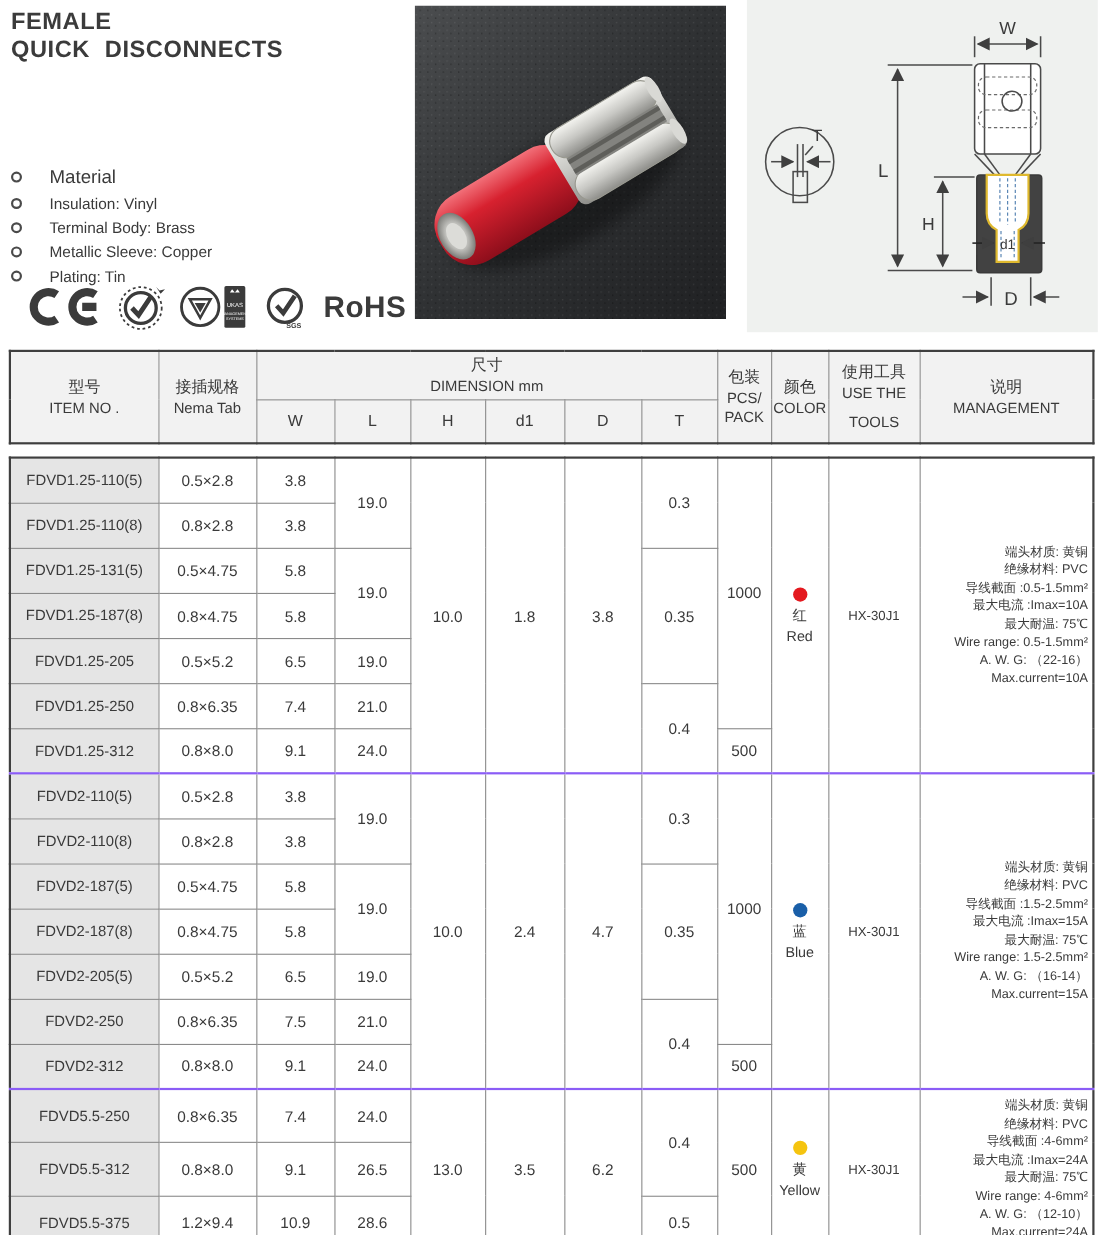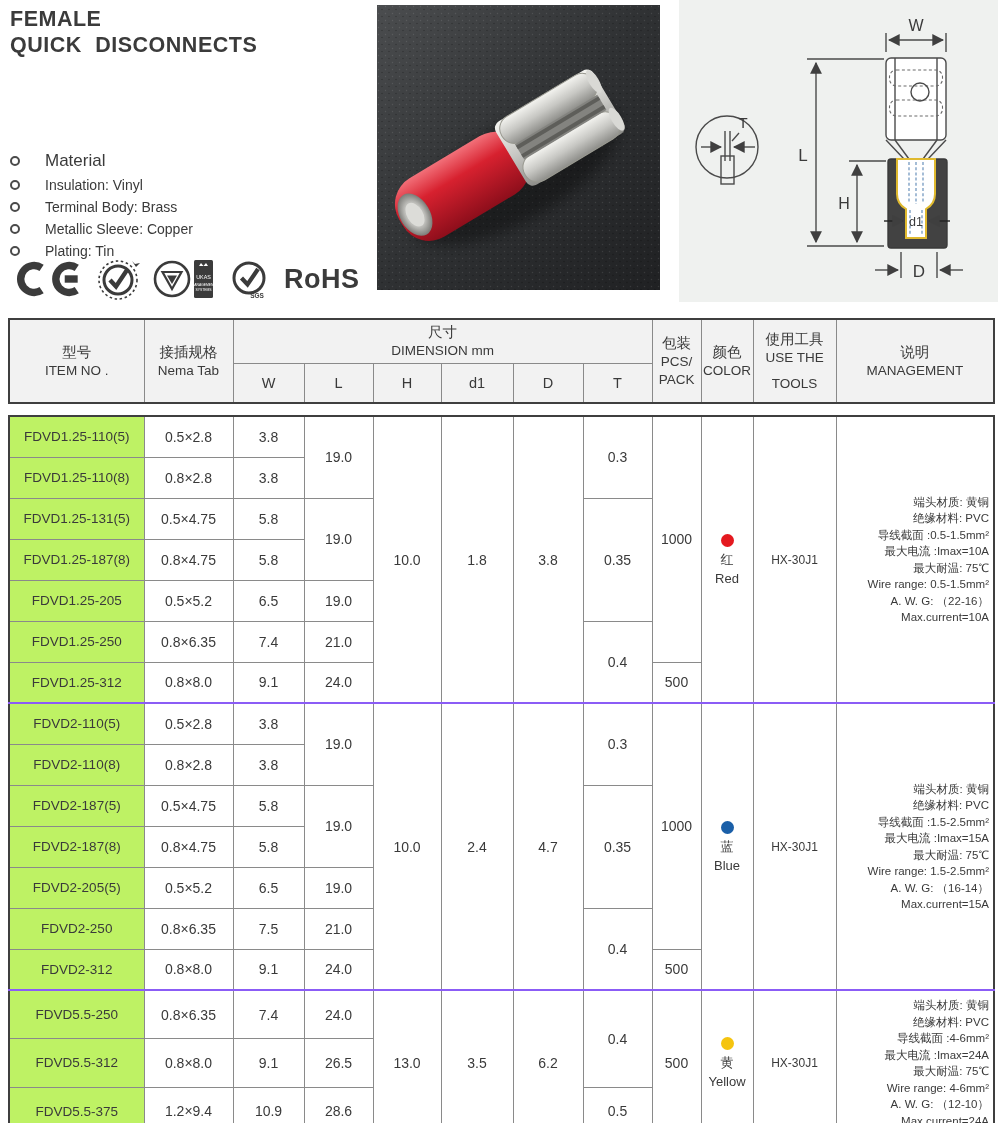--- a/index.html
+++ b/index.html
@@ -7,42 +7,42 @@
         font-family:"Liberation Sans",sans-serif;color:#3a3a3a;}
   
   .title{position:absolute;left:10px;top:6px;font-weight:bold;font-size:21.5px;
          letter-spacing:.5px;line-height:26px;color:#3b3b3b;}
   .title .l2{word-spacing:7px;}
   .materials{position:absolute;left:10px;top:151px;}
   .mat-row{display:flex;align-items:center;margin-bottom:6px;gap:16px;}
   .bullet{width:6px;height:6px;border:2px solid #4a4a4a;border-radius:50%;margin-right:9px;flex:0 0 auto;}
   .mat-title{font-size:17px;}
   .mat-item{font-size:14px;}
-  .certs{position:absolute;left:12px;top:257px;display:flex;align-items:center;gap:10px;}
+  .certs{position:absolute;left:22px;top:257px;display:flex;align-items:center;gap:10px;}
   .rohs{font-size:27px;font-weight:800;letter-spacing:.5px;color:#3b3b3b;margin-left:2px;}
   .cert-svg{display:block;}
   
   .photo{position:absolute;left:377px;top:5px;width:283px;height:285px;}
   
   .diagram{position:absolute;left:679px;top:0;width:319px;height:302px;background:#eff1ef;}
   
   .tables{position:absolute;left:8px;top:318px;width:985px;}
   table{border-collapse:collapse;table-layout:fixed;width:985px;}
   .t-head{border:2px solid #3f3f3f;}
   .t-body{border:2px solid #3f3f3f;margin-top:11px;}
   th,td{border:1px solid #8a8a8a;text-align:center;vertical-align:middle;
         color:#3a3a3a;padding:0;overflow:hidden;}
   th{background:#f2f2f2;font-weight:normal;}
   .hz{font-size:14.5px;line-height:19px;}
   .he{font-size:13.5px;line-height:18px;}
   .row1{height:44px;}
   .row2{height:40px;font-size:14.5px;}
   .t-body tr{height:41px;}
   .t-body td{font-size:14px;background:#fff;}
-  td.item-cell{background:#bef264;font-size:13.5px;}
+  td.item-cell{background:#e5e5e5;font-size:13.5px;}
   td.expl-cell{text-align:right;font-size:11.5px;line-height:16.5px;padding:6px 4px 6px 10px;}
   td.tool-cell{font-size:12px;}
   .gstart td{border-top:2px solid #8b5cf6;}
   .color-wrap{display:flex;flex-direction:column;align-items:center;gap:2px;font-size:13px;}
   .dot{width:13px;height:13px;border-radius:50%;display:inline-block;margin-bottom:2px;}
 </style>
 </head>
 <body>
 
 <div class="page">

